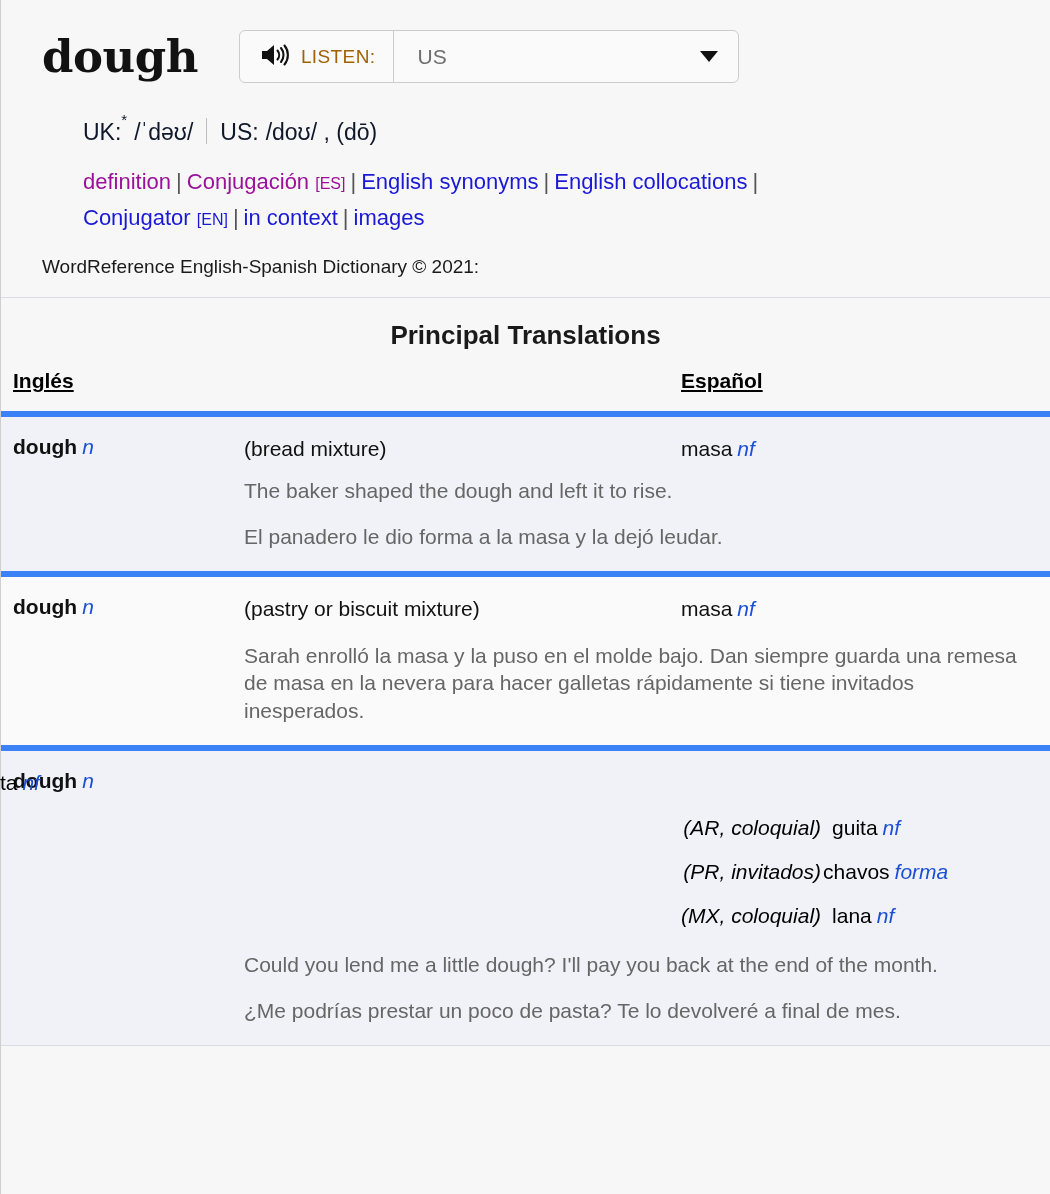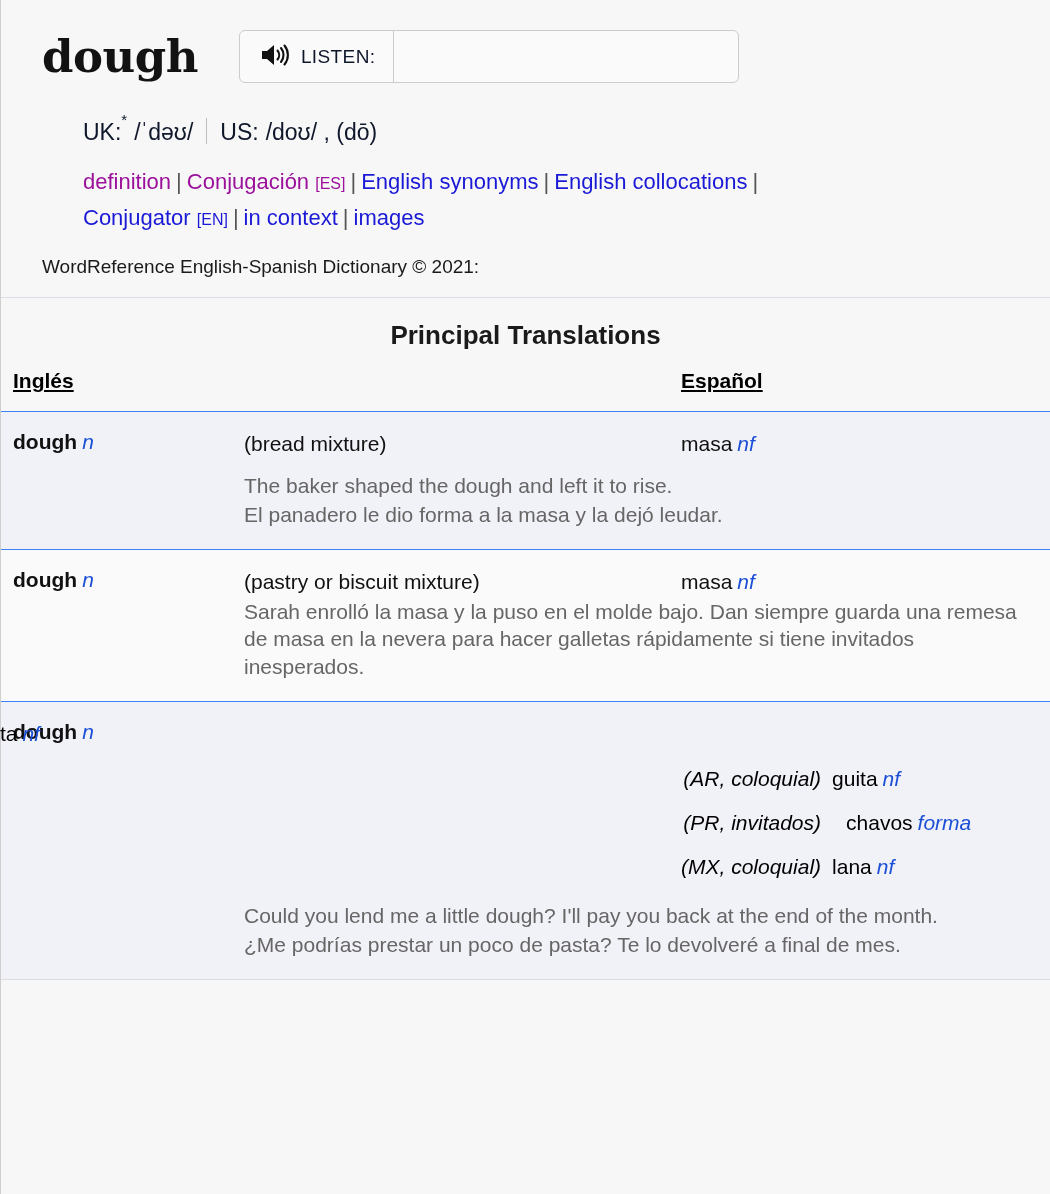--- a/index.html
+++ b/index.html
@@ -54,21 +54,21 @@
   .listen-left {
     display: flex;
     align-items: center;
     gap: 11px;
     padding: 0 17px 0 20px;
     border-right: 1px solid #cccccc;
   }
   .speaker-icon { display: block; }
   .listen-label {
     font-size: 19px;
-    color: #0f172a;
+    color: #a16207;
     letter-spacing: 0.4px;
     text-align: center;
   }
   .listen-right {
     flex: 1;
     display: flex;
     align-items: center;
     justify-content: space-between;
     padding: 0 20px 0 24px;
   }
@@ -205,21 +205,21 @@
     width: 680px;
     padding-left: 12px;
   }
   .col-headers .ch-es {
     padding-left: 0;
   }
   .col-headers u { text-decoration: underline; }
 
   .trow {
     display: flex;
-    border-top: 1px solid #3b82f6;
+    border-top: 6px solid #3b82f6;
     padding: 18px 0 20px 0;
   }
   .trow.tint { background: #f1f1f8; }
   .trow.plain { background: #fafafa; }
   .trow.last { border-bottom: 1px solid #dcdce4; }
 
   .cell-en {
     width: 243px;
     padding-left: 12px;
     font-size: 21px;
@@ -249,21 +249,21 @@
   .trans { color: #111111; }
   .gender {
     color: #1a4fd6;
     font-style: italic;
     margin-left: 5px;
   }
   .example {
     font-size: 21px;
     color: #666666;
     line-height: 1.33;
-    margin-top: 1px;
+    margin-top: 18px;
     max-width: 790px;
   }
   .example.first { margin-top: 14px; }
 
   
   .variants { margin-top: 0; }
   .variant-line {
     display: flex;
     font-size: 21px;
     line-height: 1.35;
@@ -300,20 +300,24 @@
           <span class="speaker-icon">
             <svg width="30" height="24" viewBox="0 0 30 24">
               <path d="M2 8 h5 L14 2 v20 L7 16 H2 Z" fill="#111111"></path>
               <path d="M17.5 7.5 a7 7 0 0 1 0 9" stroke="#111111" stroke-width="2.1" fill="none" stroke-linecap="round"></path>
               <path d="M21 5 a11 11 0 0 1 0 14" stroke="#111111" stroke-width="2.1" fill="none" stroke-linecap="round"></path>
               <path d="M24.5 2.5 a15 15 0 0 1 0 19" stroke="#111111" stroke-width="2.1" fill="none" stroke-linecap="round"></path>
             </svg>
           </span>
           <span class="listen-label">LISTEN:</span>
         </div>
+        <div class="listen-right">
+          <span class="listen-value">US</span>
+          <span class="caret"></span>
+        </div>
       </div>
     </div>
 
     <div class="pron">
       <span class="pron-uk"><span>UK:</span><span class="star">*</span><span class="ipa">/ˈdəʊ/</span></span>
       <span class="pron-sep"></span>
       <span class="pron-us"><span>US:</span><span class="ipa">/doʊ/ ,  (dō)</span></span>
     </div>
 
     <div class="links">
@@ -380,21 +384,21 @@
             <span style="font-style: italic; display: inline-block; width: 140.062px; text-align: right;">(<span>AR, coloquial</span>)</span>
             <span style="margin-left:11px;">guita</span>
             <span class="gender">nf</span>
           </div>
         </div>
 
         <div class="variant-line">
           <div class="slang-def"></div>
           <div style="display:flex;">
             <span style="font-style: italic; display: inline-block; width: 140.062px; text-align: right;">(<span>PR, invitados</span>)</span>
-            <span style="margin-left:25px;">chavos</span>
+            <span style="margin-left:2px;">chavos</span>
             <span class="gender">forma</span>
           </div>
         </div>
 
         <div class="variant-line">
           <div class="slang-def"></div>
           <div style="display:flex;">
             <span style="font-style: italic; display: inline-block; width: 140.062px; text-align: right;">(<span>MX, coloquial</span>)</span>
             <span style="margin-left:11px;">lana</span>
             <span class="gender">nf</span>

